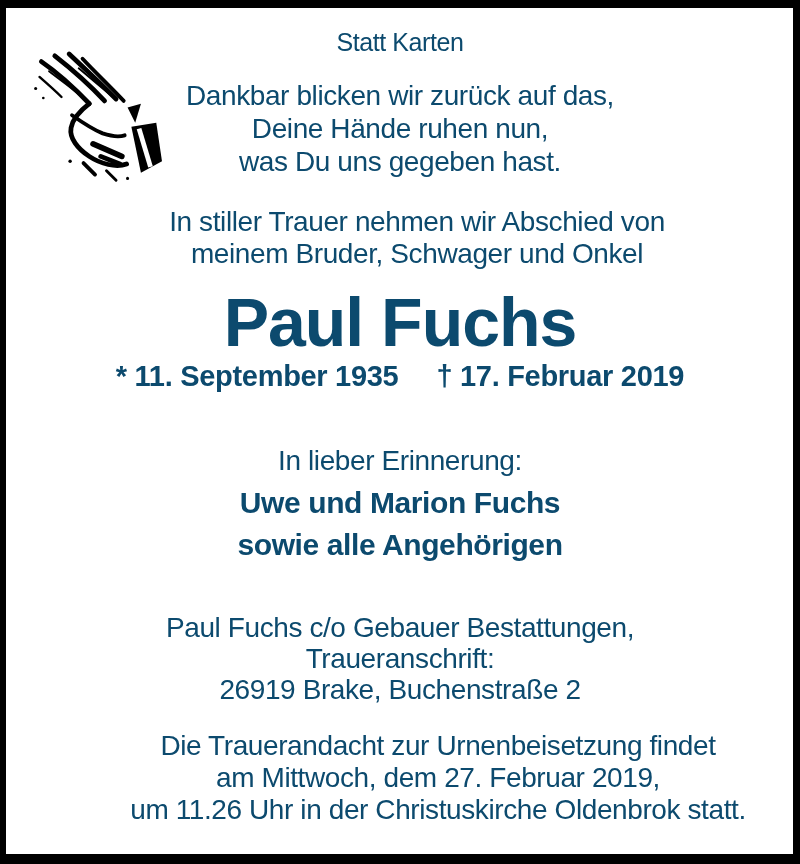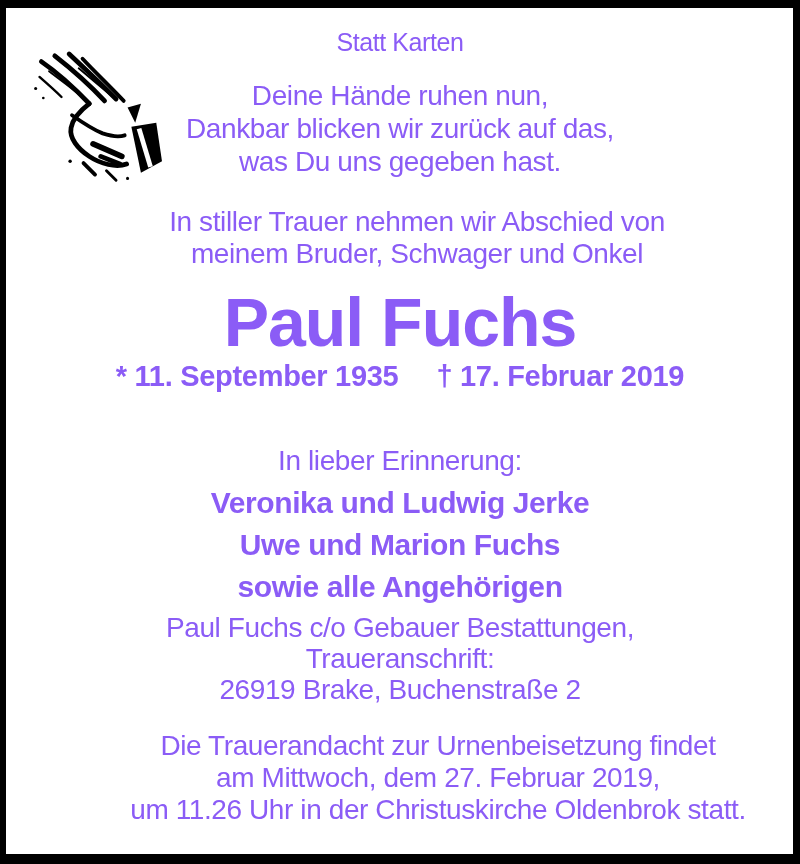--- a/index.html
+++ b/index.html
@@ -6,21 +6,21 @@
     margin: 0;
     padding: 0;
     background: #000;
   }
   .page {
     position: relative;
     width: 800px;
     height: 864px;
     background: #ffffff;
     font-family: "Liberation Sans", "DejaVu Sans", sans-serif;
-    color: #8b5cf6;
+    color: #0c4a6e;
     overflow: hidden;
   }
   .frame {
     position: absolute;
     inset: 0;
     border-top: 8px solid #000;
     border-right: 7px solid #000;
     border-bottom: 10px solid #000;
     border-left: 6px solid #000;
     pointer-events: none;
@@ -130,40 +130,39 @@
 
     <circle cx="8" cy="42" r="1.6" fill="#000"></circle>
     <circle cx="16" cy="52" r="1.4" fill="#000"></circle>
     <circle cx="44" cy="118" r="1.8" fill="#000"></circle>
     <circle cx="104" cy="136" r="1.6" fill="#000"></circle>
   </svg>
 
   <div class="line-block header-line">Statt Karten</div>
 
   <div class="line-block verse-block">
+    <div>Dankbar blicken wir zurück auf das,</div>
     <div>Deine Hände ruhen nun,</div>
-    <div>Dankbar blicken wir zurück auf das,</div>
     <div>was Du uns gegeben hast.</div>
   </div>
 
   <div class="line-block intro-block">
     <div>In stiller Trauer nehmen wir Abschied von</div>
     <div>meinem Bruder, Schwager und Onkel</div>
   </div>
 
   <div class="line-block name-line">Paul Fuchs</div>
 
   <div class="line-block dates-line">
     <span>* 11. September 1935</span>
     <span>† 17. Februar 2019</span>
   </div>
 
   <div class="line-block remembrance-block">
     <div>In lieber Erinnerung:</div>
-    <div class="mourner">Veronika und Ludwig Jerke</div>
     <div class="mourner">Uwe und Marion Fuchs</div>
     <div class="mourner">sowie alle Angehörigen</div>
   </div>
 
   <div class="line-block address-block">
     <div>Paul Fuchs c/o Gebauer Bestattungen,</div>
     <div>Traueranschrift:</div>
     <div>26919 Brake, Buchenstraße 2</div>
   </div>
 

